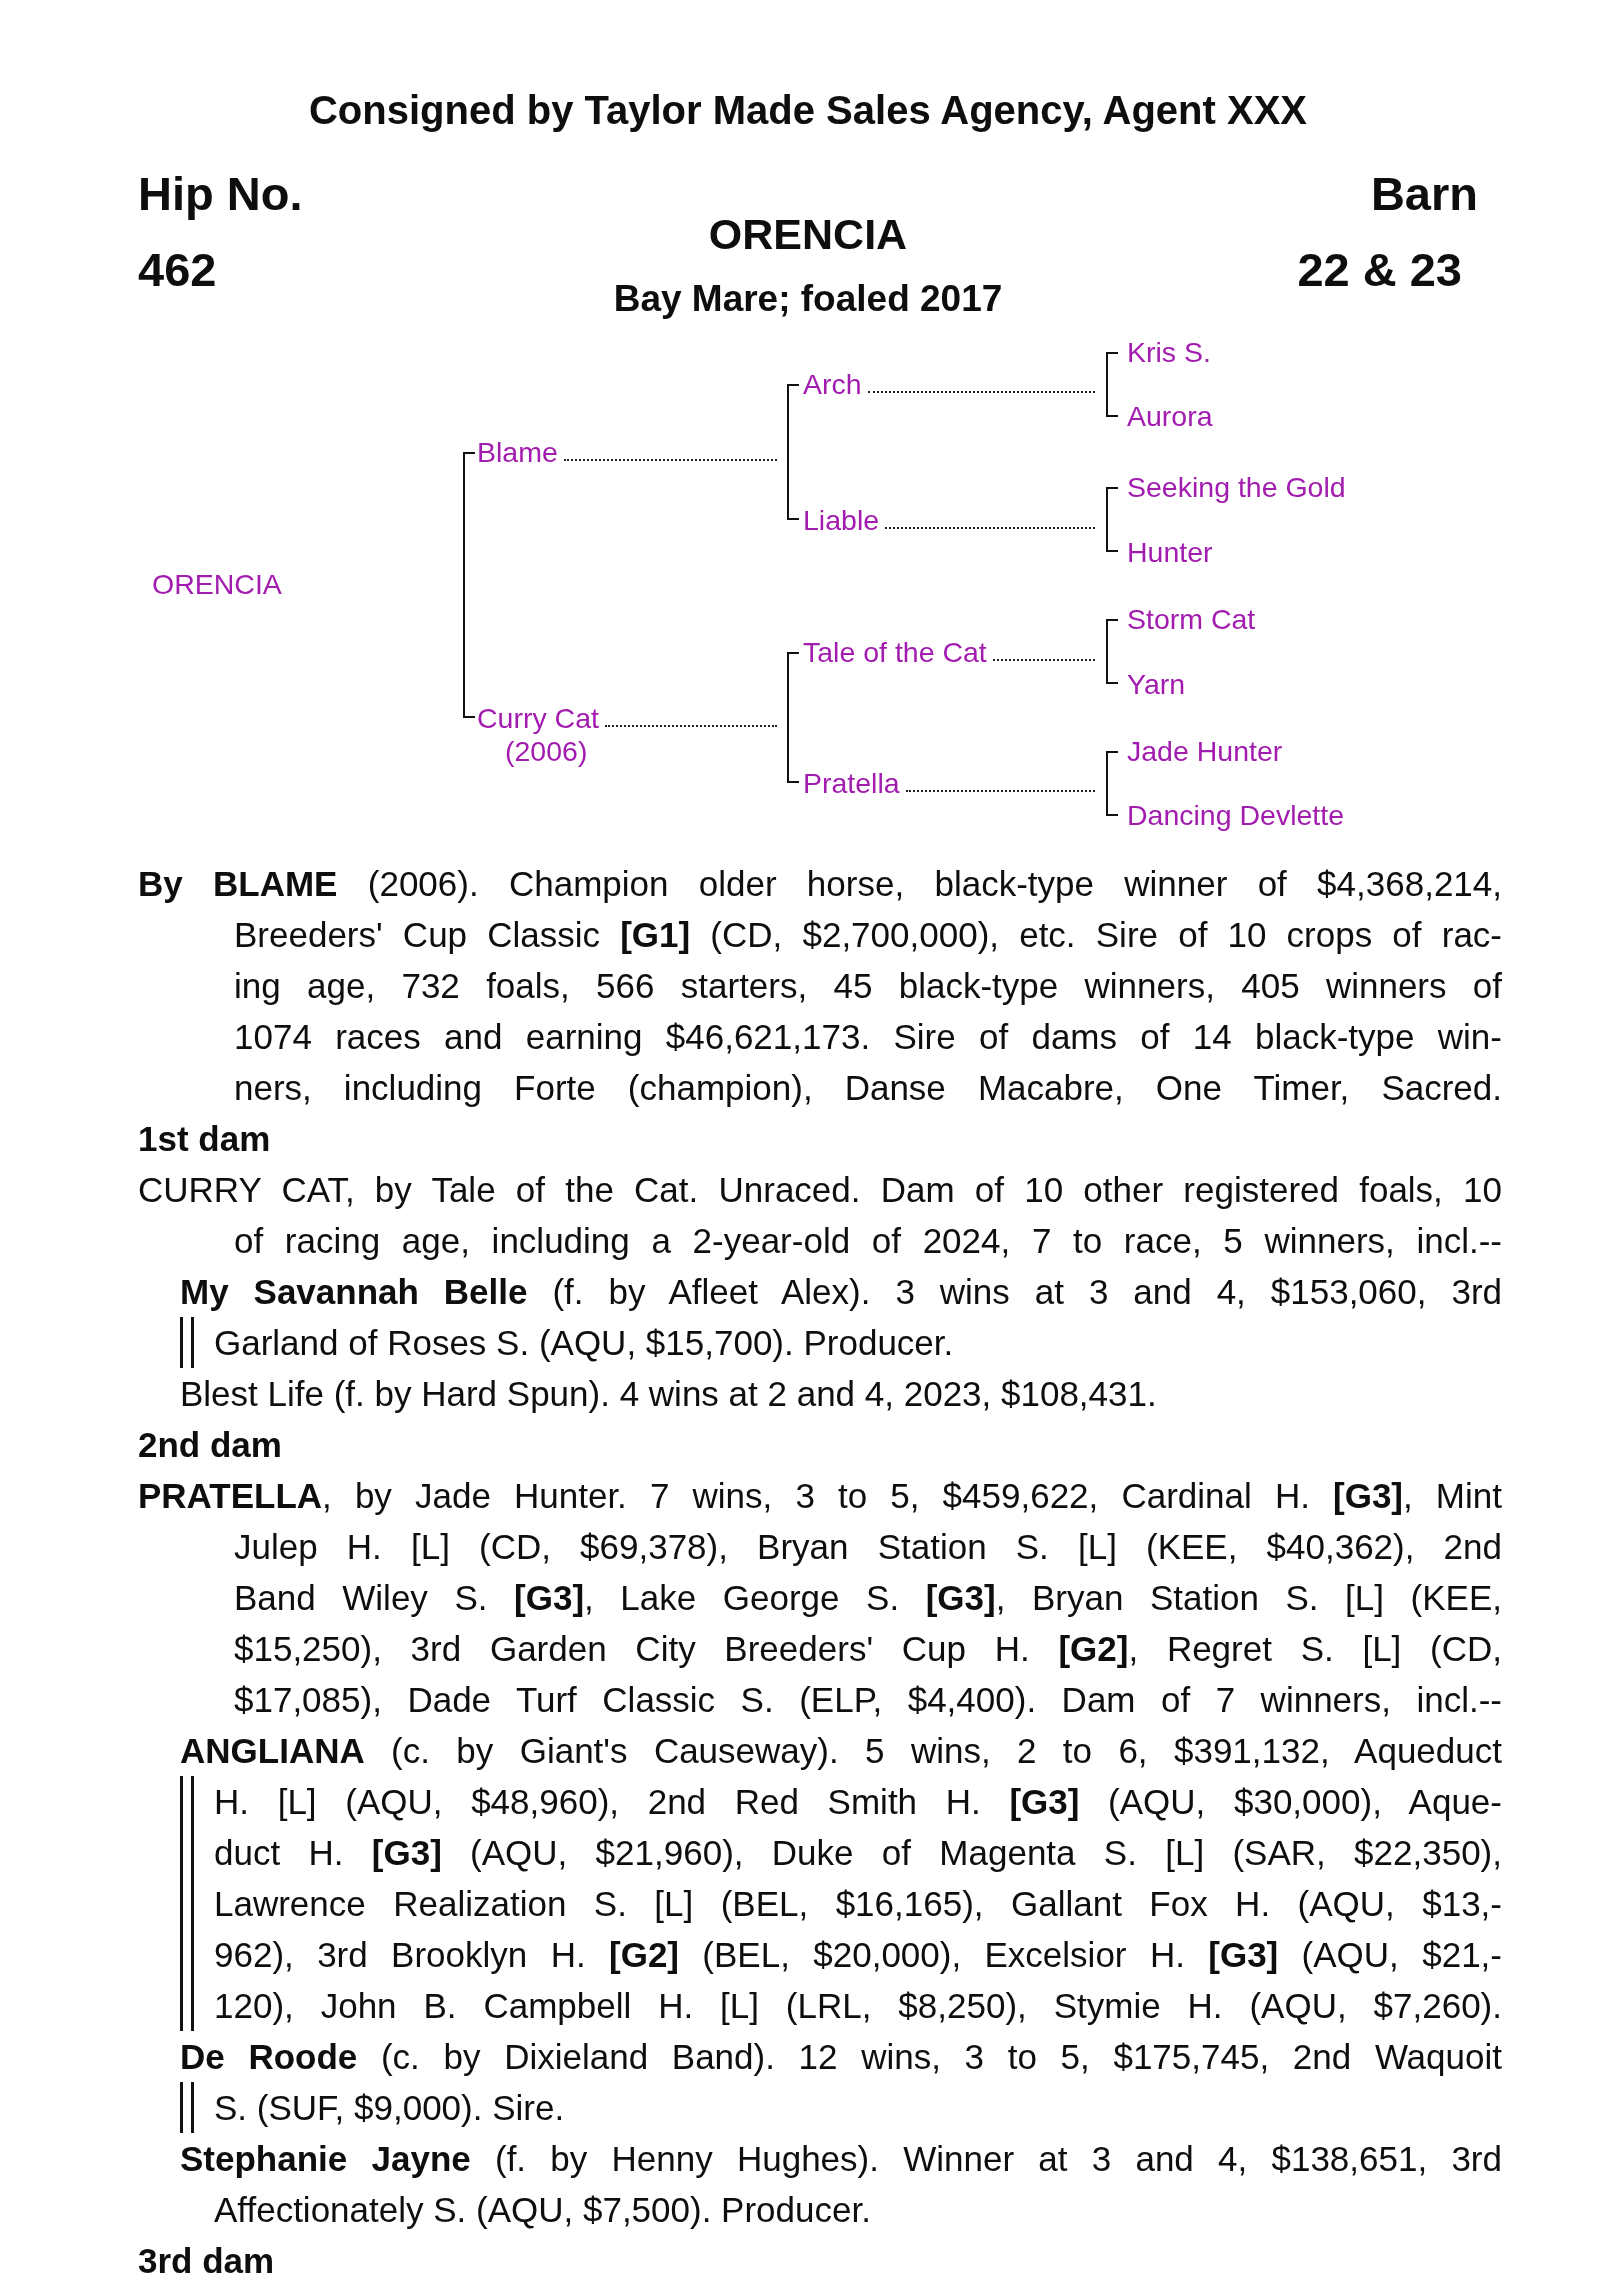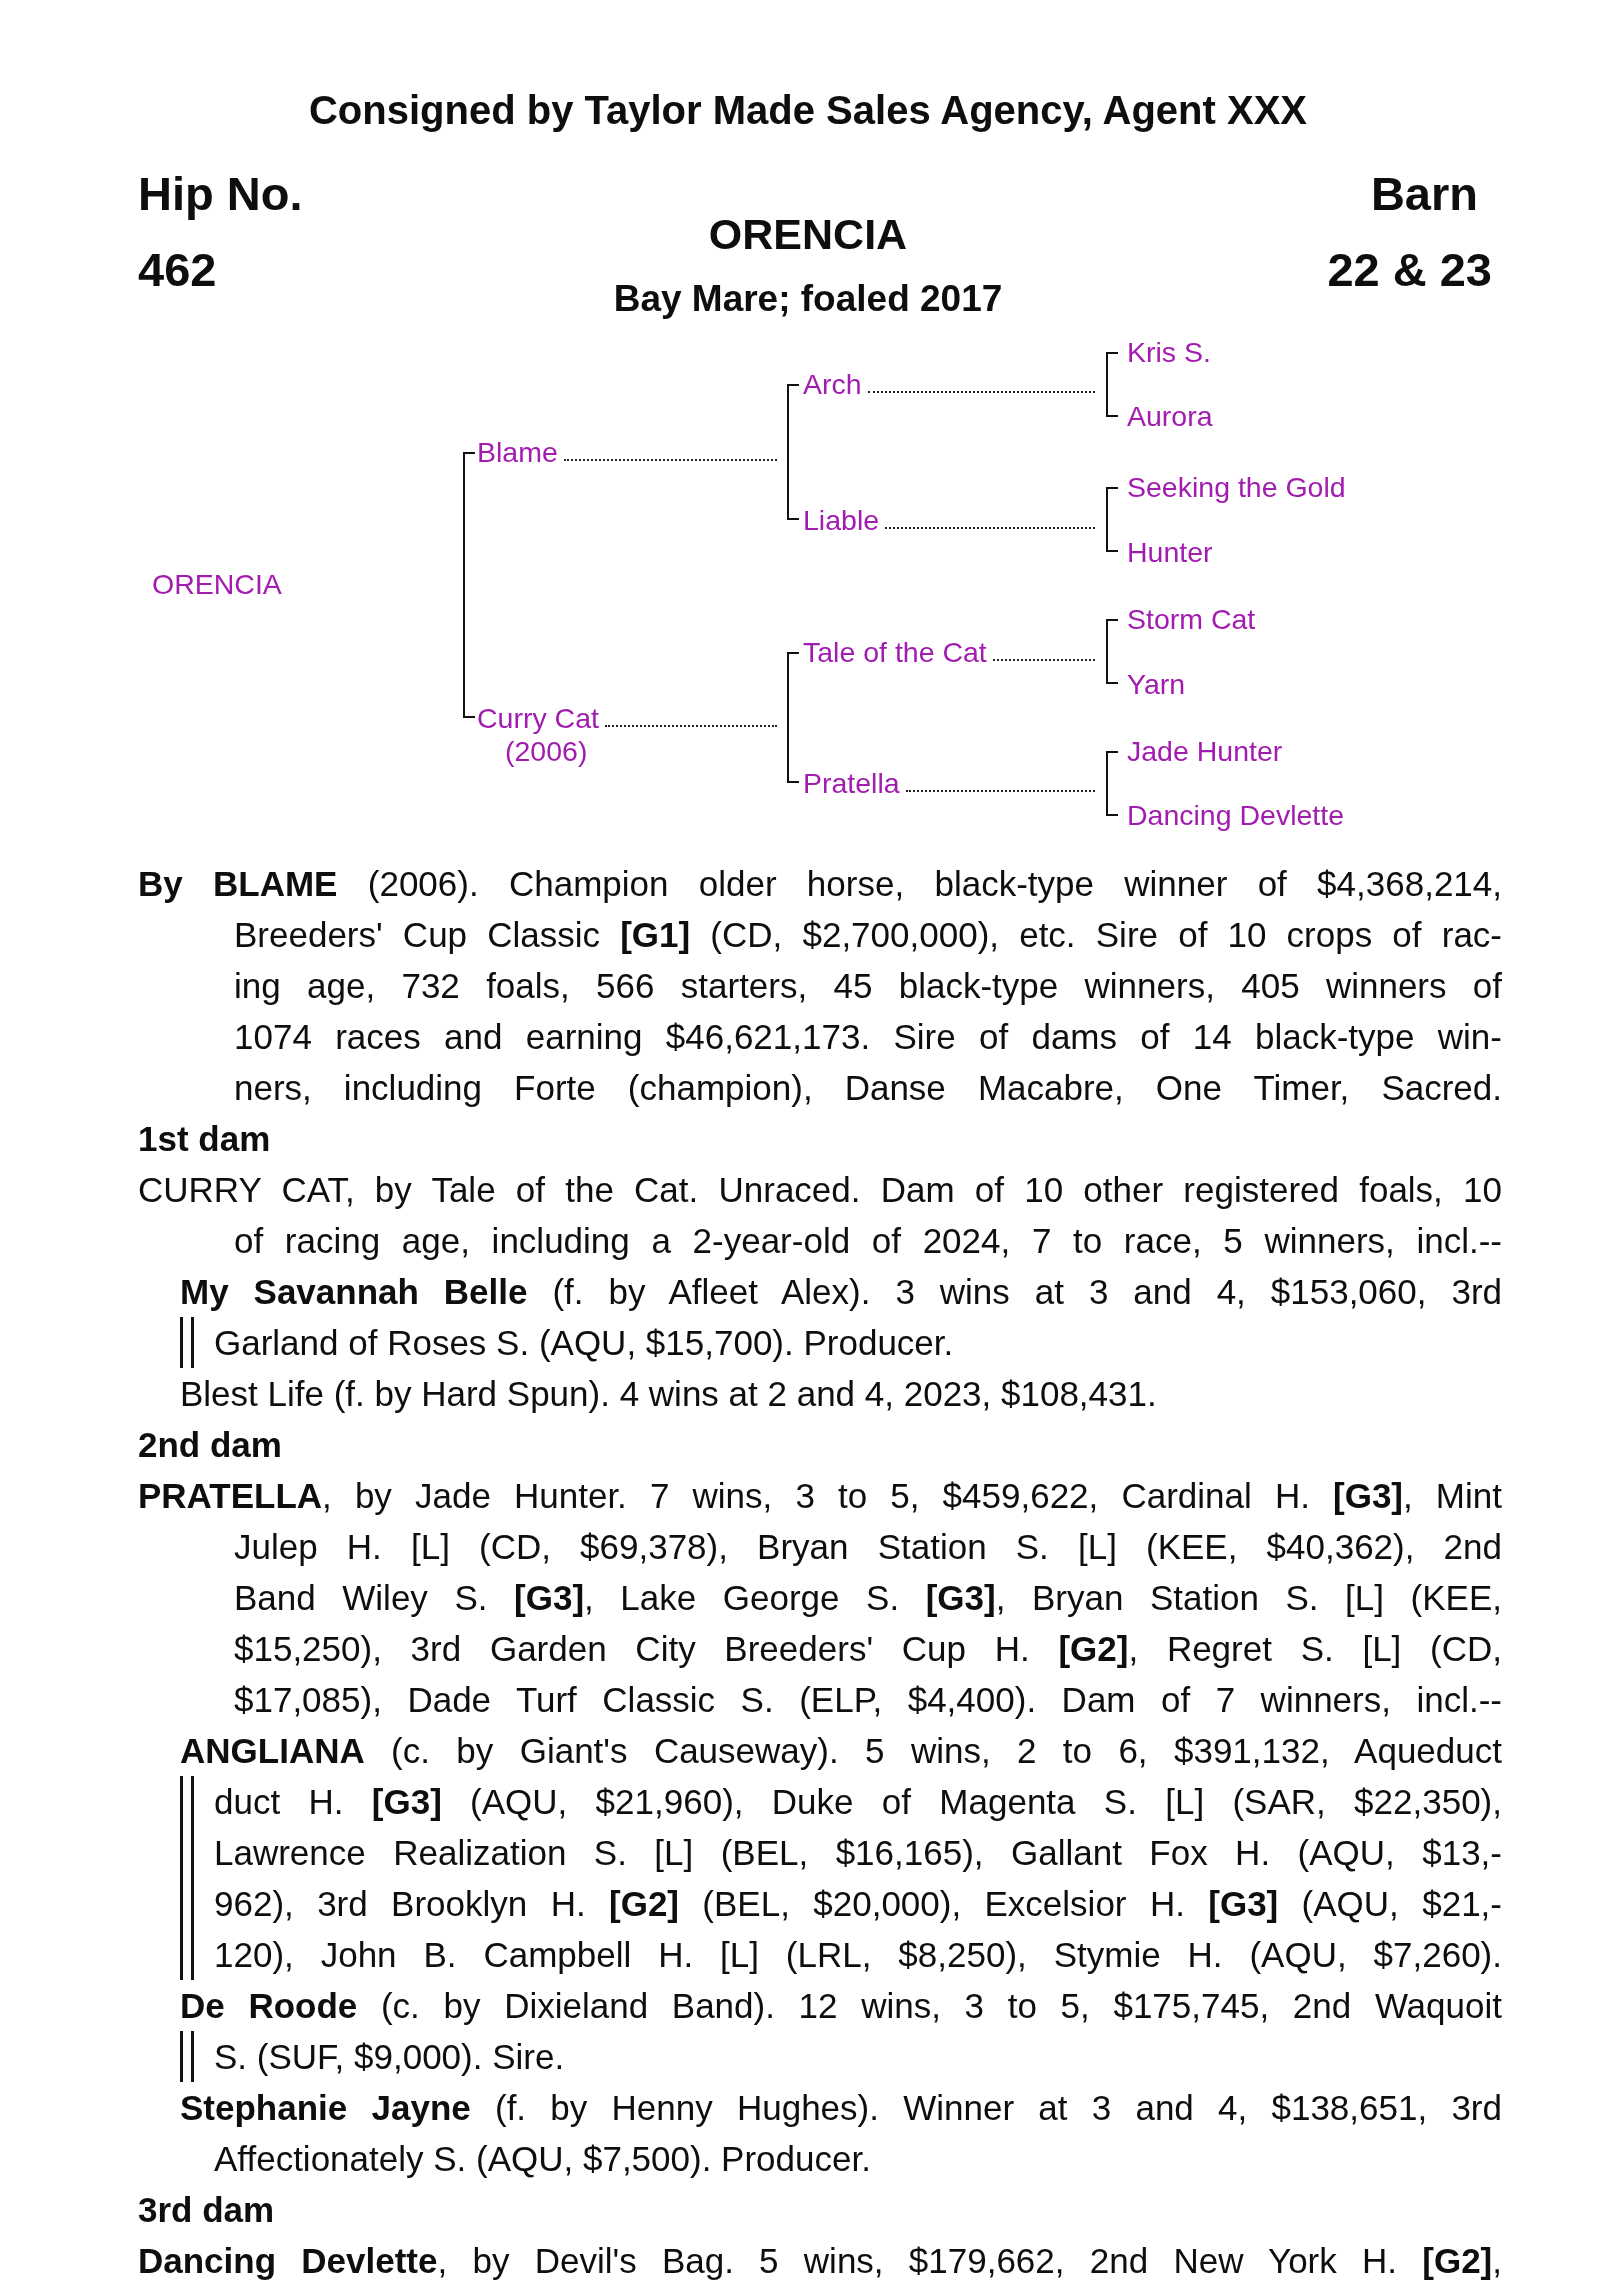--- a/index.html
+++ b/index.html
@@ -4,21 +4,21 @@
 <style>
   html,body{margin:0;padding:0;background:#e8e8e8;}
   #page{position:relative;width:1616px;height:3227px;background:#ffffff;
         font-family:"Liberation Sans",sans-serif;color:#0e0e0e;overflow:hidden;}
   
   .consignor{position:absolute;top:88px;left:0;width:100%;text-align:center;
              font-weight:bold;font-size:40px;}
   .hip-label{position:absolute;top:166px;left:138px;font-weight:bold;font-size:47px;}
   .hip-number{position:absolute;top:242px;left:138px;font-weight:bold;font-size:47px;}
   .barn-label{position:absolute;top:166px;right:138px;font-weight:bold;font-size:47px;text-align:right;}
-  .barn-number{position:absolute;top:242px;right:124px;font-weight:bold;font-size:47px;text-align:right;}
+  .barn-number{position:absolute;top:242px;right:154px;font-weight:bold;font-size:47px;text-align:right;}
   .horse-name{position:absolute;top:210px;left:0;width:100%;text-align:center;
               font-weight:bold;font-size:43px;}
   .horse-desc{position:absolute;top:278px;left:0;width:100%;text-align:center;
               font-weight:bold;font-size:37px;}
   
   .tnode{position:absolute;font-size:28.5px;line-height:32px;white-space:nowrap;color:#a21caf;}
   .entry{display:flex;align-items:flex-end;}
   .leader{flex:1;border-bottom:2.3px dotted #222;margin:0 2.8px 7.3px 6.4px;min-width:13.8px;}
   .bracket{position:absolute;width:12px;box-sizing:border-box;
            border-left:2.8px solid #111;border-top:2.8px solid #111;border-bottom:2.8px solid #111;}
@@ -110,20 +110,21 @@
       <div class="line ind1 just"><b>My Savannah Belle</b><span> (f. by Afleet Alex). 3 wins at 3 and 4, $153,060, 3rd</span></div>
       <div class="line ind1 barline"><span class="dbar"></span><span>Garland of Roses S. (AQU, $15,700). Producer.</span></div>
       <div class="line ind1"><span>Blest Life (f. by Hard Spun). 4 wins at 2 and 4, 2023, $108,431.</span></div>
       <div class="line ind0"><b>2nd dam</b></div>
       <div class="line ind0 just"><b>PRATELLA</b><span>, by Jade Hunter. 7 wins, 3 to 5, $459,622, Cardinal H. </span><b>[G3]</b><span>, Mint</span></div>
       <div class="line ind3 just"><span>Julep H. [L] (CD, $69,378), Bryan Station S. [L] (KEE, $40,362), 2nd</span></div>
       <div class="line ind3 just"><span>Band Wiley S. </span><b>[G3]</b><span>, Lake George S. </span><b>[G3]</b><span>, Bryan Station S. [L] (KEE,</span></div>
       <div class="line ind3 just"><span>$15,250), 3rd Garden City Breeders' Cup H. </span><b>[G2]</b><span>, Regret S. [L] (CD,</span></div>
       <div class="line ind3 just"><span>$17,085), Dade Turf Classic S. (ELP, $4,400). Dam of 7 winners, incl.--</span></div>
       <div class="line ind1 just"><b>ANGLIANA</b><span> (c. by Giant's Causeway). 5 wins, 2 to 6, $391,132, Aqueduct</span></div>
+      <div class="line ind1 just barline"><span class="dbar"></span><span>H. [L] (AQU, $48,960), 2nd Red Smith H. </span><b>[G3]</b><span> (AQU, $30,000), Aque-</span></div>
       <div class="line ind1 just barline"><span class="dbar"></span><span>duct H. </span><b>[G3]</b><span> (AQU, $21,960), Duke of Magenta S. [L] (SAR, $22,350),</span></div>
       <div class="line ind1 just barline"><span class="dbar"></span><span>Lawrence Realization S. [L] (BEL, $16,165), Gallant Fox H. (AQU, $13,-</span></div>
       <div class="line ind1 just barline"><span class="dbar"></span><span>962), 3rd Brooklyn H. </span><b>[G2]</b><span> (BEL, $20,000), Excelsior H. </span><b>[G3]</b><span> (AQU, $21,-</span></div>
       <div class="line ind1 just barline"><span class="dbar"></span><span>120), John B. Campbell H. [L] (LRL, $8,250), Stymie H. (AQU, $7,260).</span></div>
       <div class="line ind1 just"><b>De Roode</b><span> (c. by Dixieland Band). 12 wins, 3 to 5, $175,745, 2nd Waquoit</span></div>
       <div class="line ind1 barline"><span class="dbar"></span><span>S. (SUF, $9,000). Sire.</span></div>
       <div class="line ind1 just"><b>Stephanie Jayne</b><span> (f. by Henny Hughes). Winner at 3 and 4, $138,651, 3rd</span></div>
       <div class="line ind2"><span>Affectionately S. (AQU, $7,500). Producer.</span></div>
       <div class="line ind0"><b>3rd dam</b></div>
       <div class="line ind0 just"><b>Dancing Devlette</b><span>, by Devil's Bag. 5 wins, $179,662, 2nd New York H. </span><b>[G2]</b><span>,</span></div>

